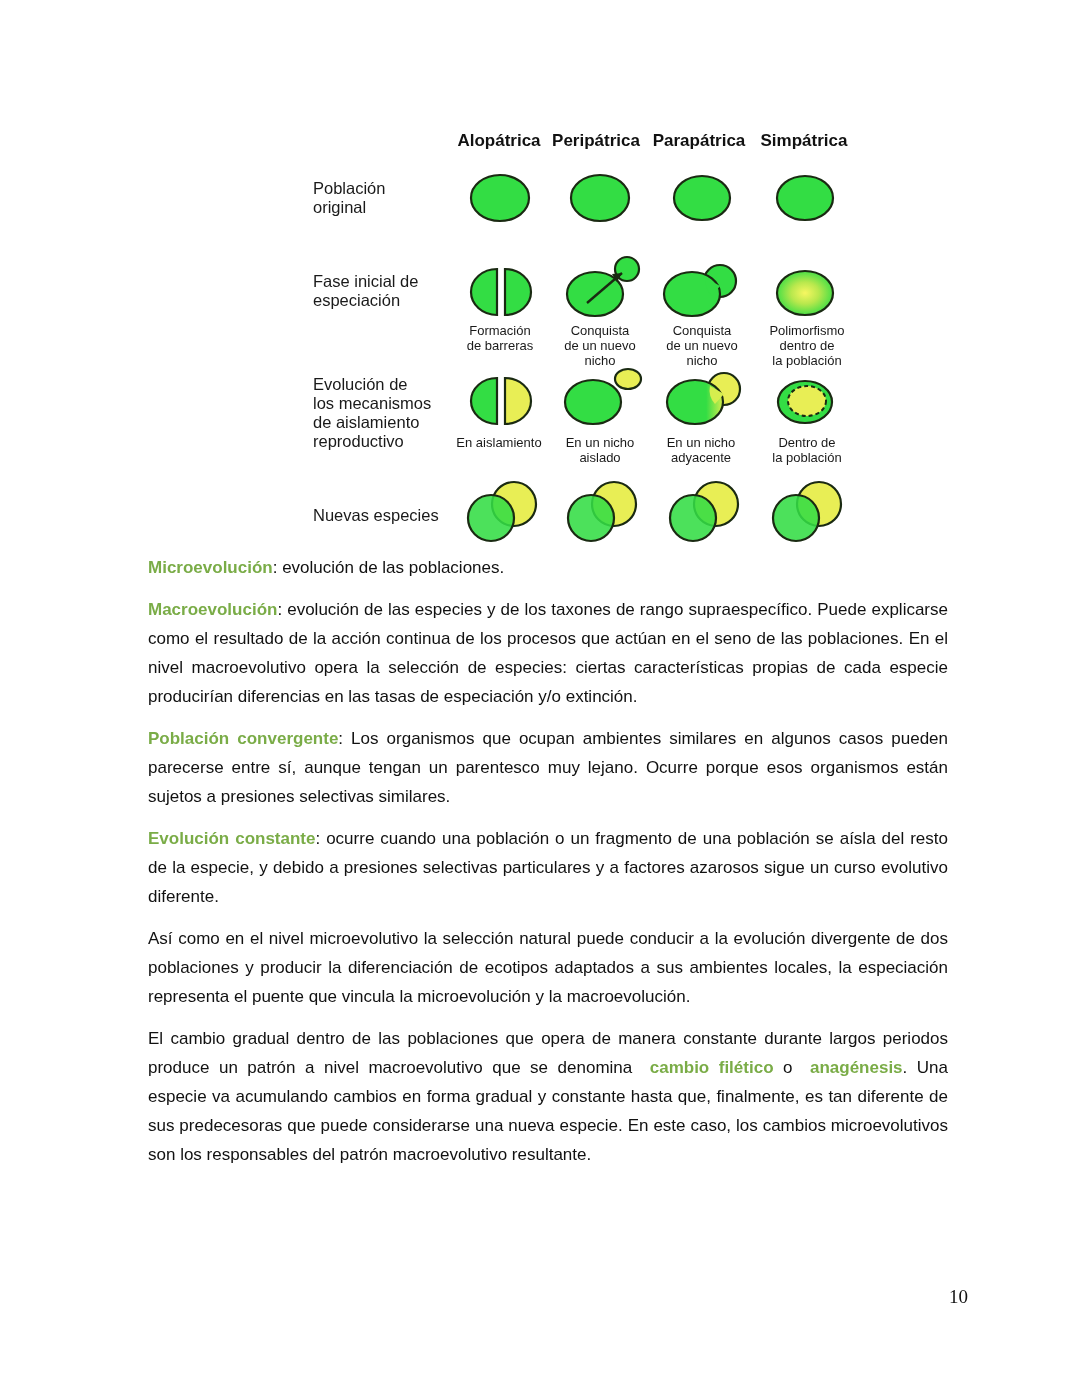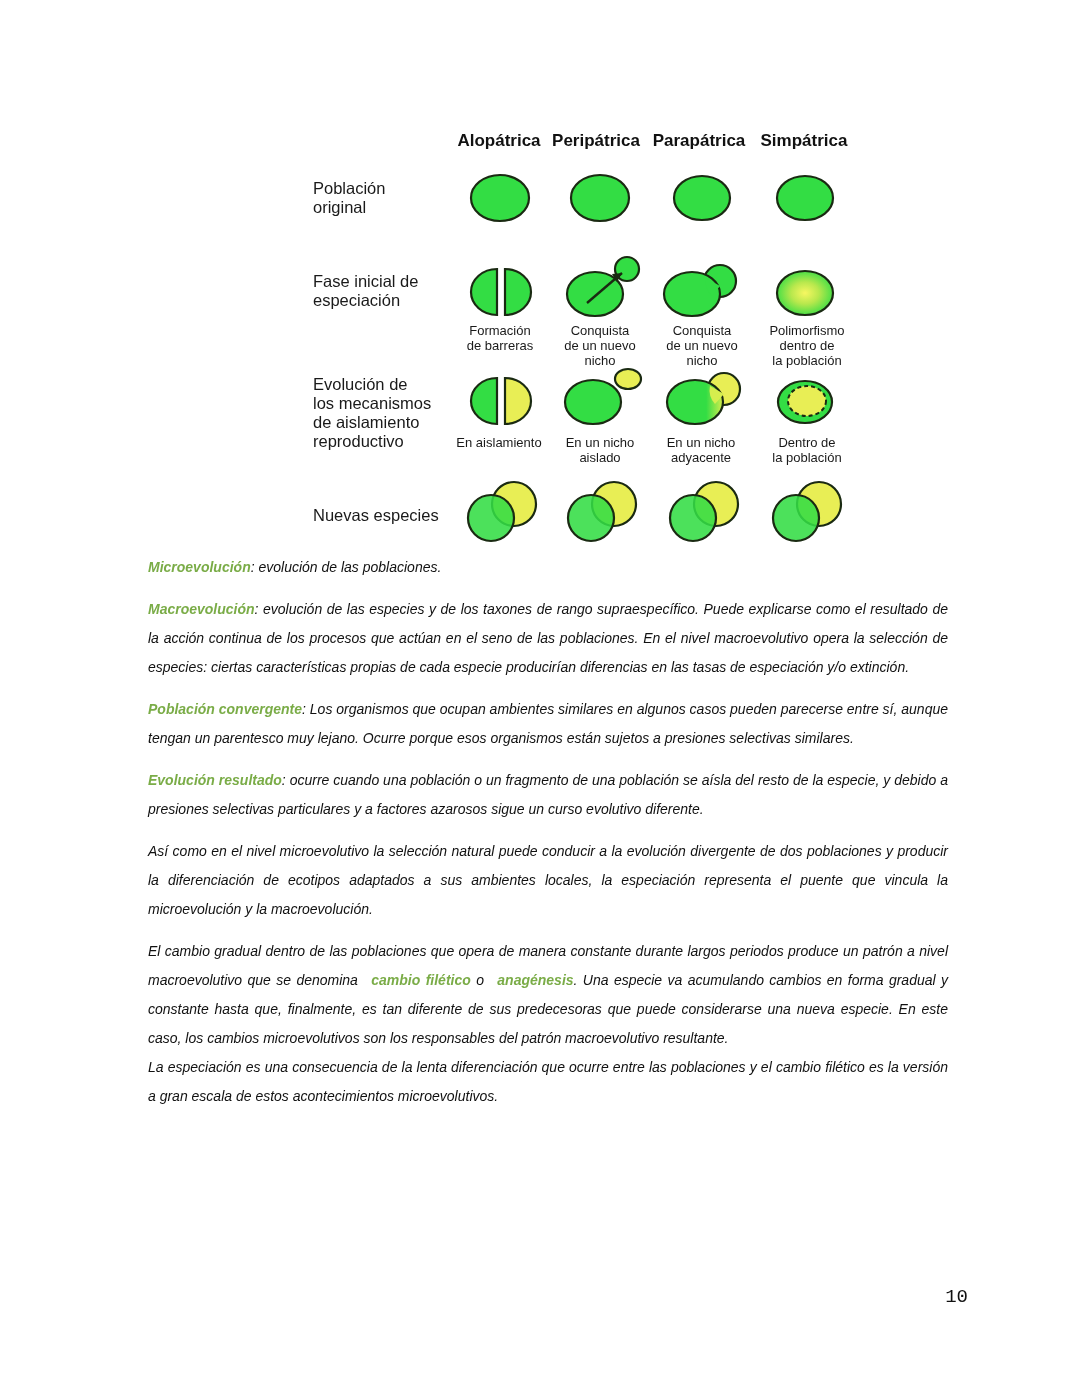--- a/index.html
+++ b/index.html
@@ -50,44 +50,43 @@
 
   
   #body-text {
     position: absolute;
     left: 148px;
     top: 553px;
     width: 800px;
   }
   p.para {
     margin: 0 0 13px 0;
-    font-size: 14px;
+    font-size: 17px;
     line-height: 29px;
     text-align: justify;
     color: #111111;
-    font-style: italic;
   }
   p.para.nogap {
     margin-bottom: 0px;
   }
   .term {
     color: #7aac47;
     font-weight: bold;
   }
   .term-inline {
     color: #7aac47;
     font-weight: bold;
     margin-left: 8px;
   }
 
   #page-number {
     position: absolute;
     right: 112px;
     top: 1286px;
-    font-family: Liberation Mono, monospace;
+    font-family: Liberation Serif, serif;
     font-size: 19px;
     color: #111111;
   }
 </style>
 </head>
 <body>
 
 <div id="speciation-figure">
 <svg width="1080" height="545" viewBox="0 0 1080 545" xmlns="http://www.w3.org/2000/svg">
   <defs>
@@ -220,30 +219,27 @@
 
   <p class="para">
     <span class="term">Macroevolución</span><span>: evolución de las especies y de los taxones de rango supraespecífico. Puede explicarse como el resultado de la acción continua de los procesos que actúan en el seno de las poblaciones. En el nivel macroevolutivo opera la selección de especies: ciertas características propias de cada especie producirían diferencias en las tasas de especiación y/o extinción.</span>
   </p>
 
   <p class="para">
     <span class="term">Población convergente</span><span>: Los organismos que ocupan ambientes similares en algunos casos pueden parecerse entre sí, aunque tengan un parentesco muy lejano. Ocurre porque esos organismos están sujetos a presiones selectivas similares.</span>
   </p>
 
   <p class="para">
-    <span class="term">Evolución resultado</span><span>: ocurre cuando una población o un fragmento de una población se aísla del resto de la especie, y debido a presiones selectivas particulares y a factores azarosos sigue un curso evolutivo diferente.</span>
+    <span class="term">Evolución constante</span><span>: ocurre cuando una población o un fragmento de una población se aísla del resto de la especie, y debido a presiones selectivas particulares y a factores azarosos sigue un curso evolutivo diferente.</span>
   </p>
 
   <p class="para">
     <span>Así como en el nivel microevolutivo la selección natural puede conducir a la evolución divergente de dos poblaciones y producir la diferenciación de ecotipos adaptados a sus ambientes locales, la especiación representa el puente que vincula la microevolución y la macroevolución.</span>
   </p>
 
   <p class="para nogap">
     <span>El cambio gradual dentro de las poblaciones que opera de manera constante durante largos periodos produce un patrón a nivel macroevolutivo que se denomina </span><span class="term-inline">cambio filético</span><span> o </span><span class="term-inline">anagénesis</span><span>. Una especie va acumulando cambios en forma gradual y constante hasta que, finalmente, es tan diferente de sus predecesoras que puede considerarse una nueva especie. En este caso, los cambios microevolutivos son los responsables del patrón macroevolutivo resultante.</span>
   </p>
 
-  <p class="para">
-    <span>La especiación es una consecuencia de la lenta diferenciación que ocurre entre las poblaciones y el cambio filético es la versión a gran escala de estos acontecimientos microevolutivos.</span>
-  </p>
 
 </div>
 
 <div id="page-number">10</div>
 
 </body></html>

